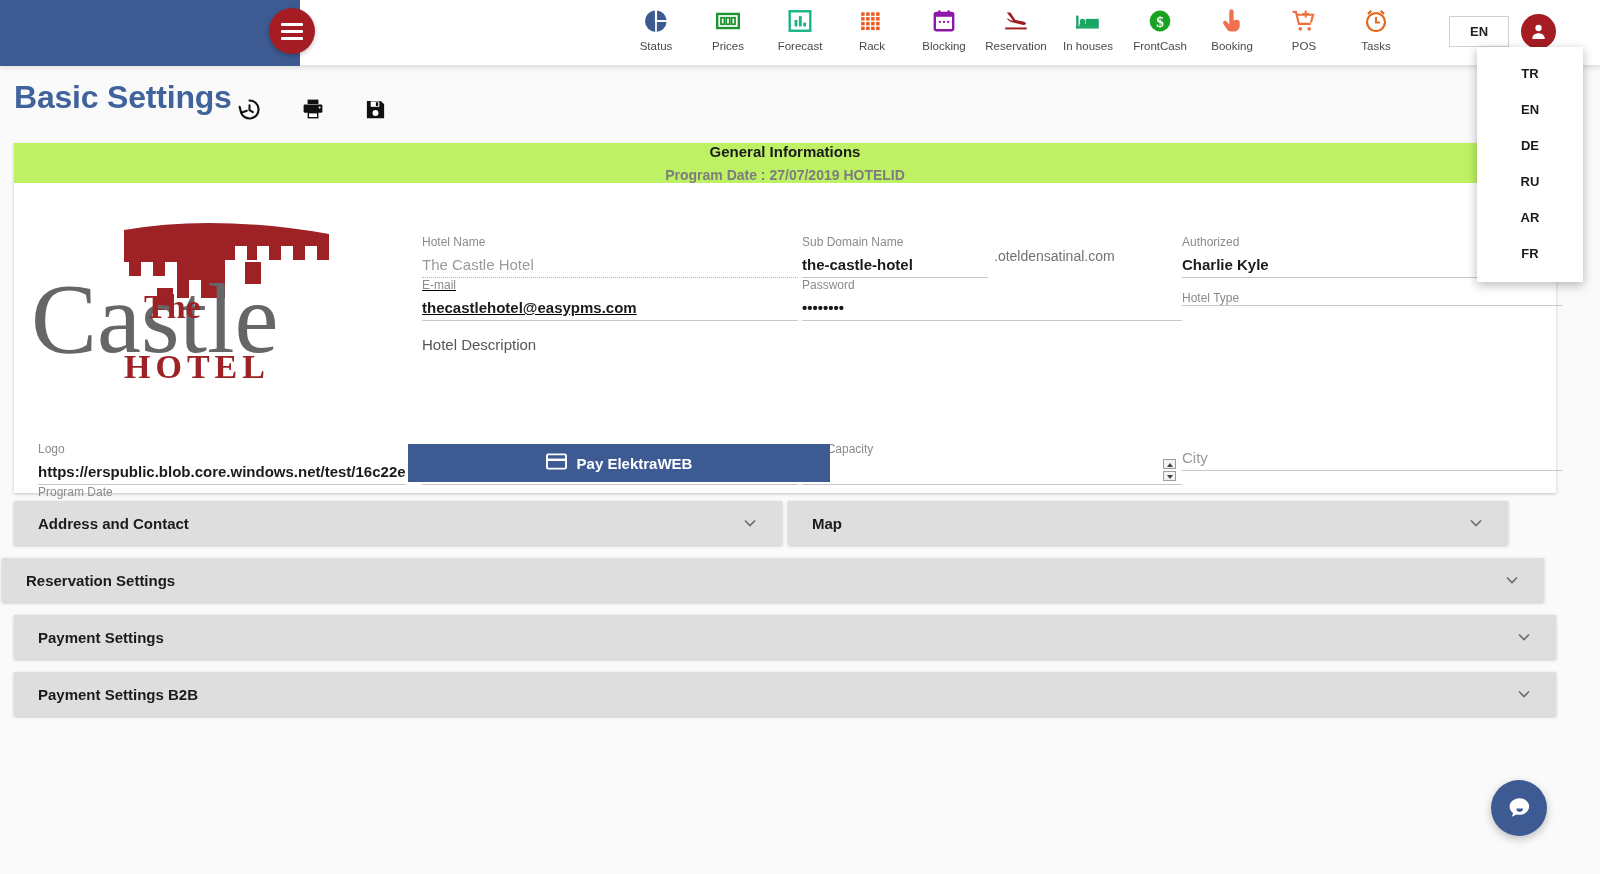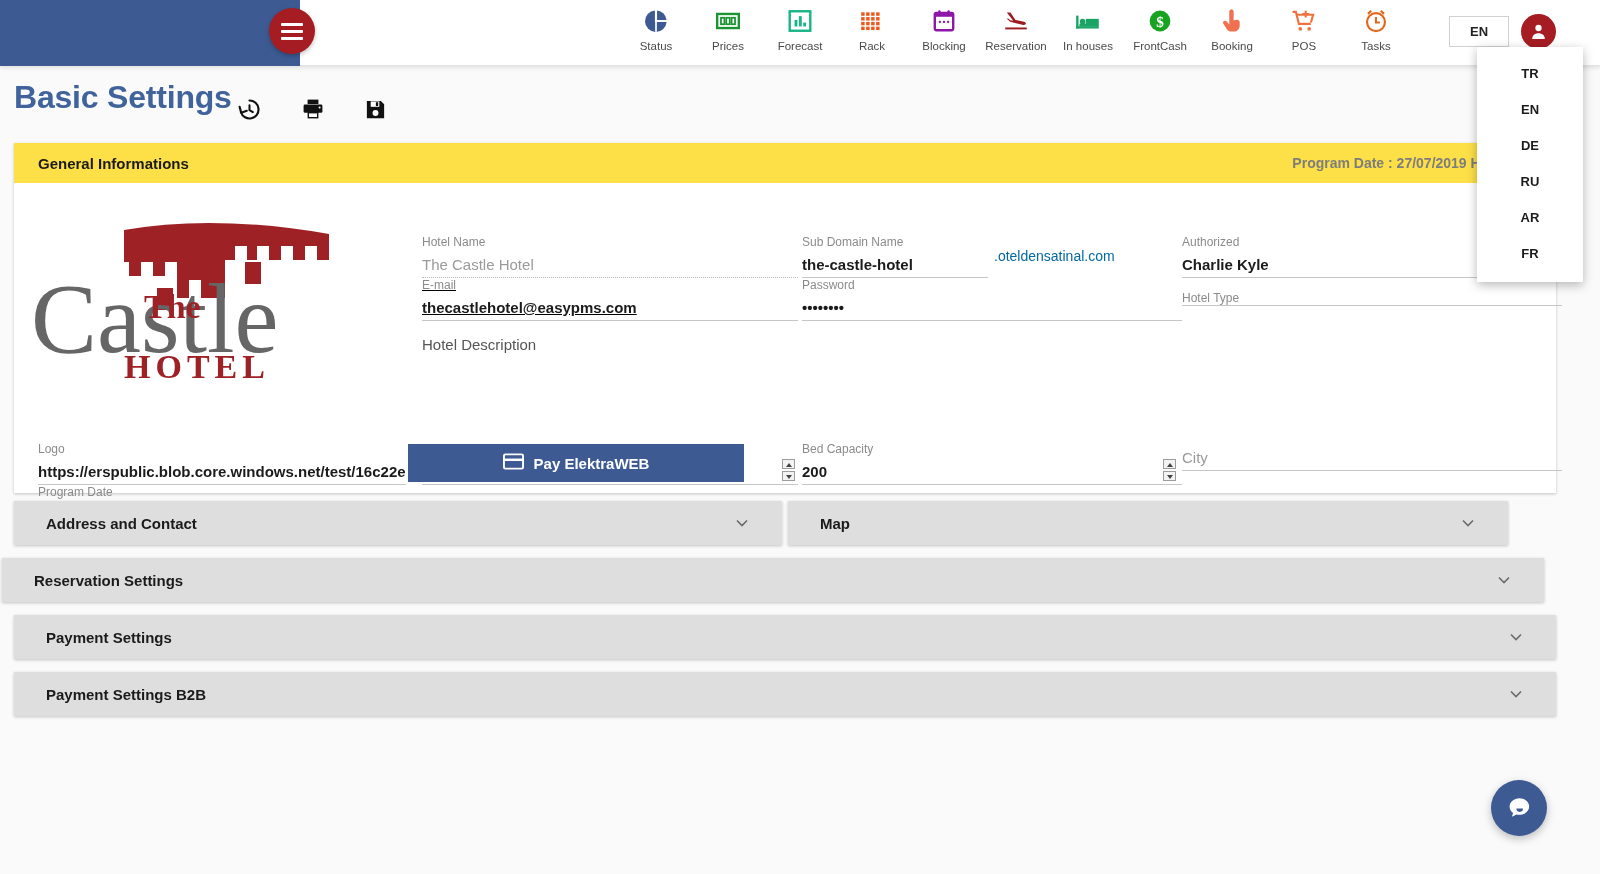--- a/index.html
+++ b/index.html
@@ -100,23 +100,24 @@
   .ic-save    { left: 358px; }
 
   
   .card {
     position: absolute; left: 14px; top: 143px;
     width: 1542px;
     background: #fff;
     box-shadow: 0 1px 3px rgba(0,0,0,0.22);
   }
   .card-head {
-    height: 40px; background: #fde047;
+    height: 40px; background: #bef264;
     display:flex; align-items:center; justify-content:space-between;
     padding: 0 24px;
+    flex-direction: column;
   }
   .card-head .ttl { font-size: 15px; font-weight: bold; color: #1b1b1b; }
   .card-head .meta { font-size: 14px; font-weight: bold; color: #7d7d7d; white-space: nowrap; }
   .card-body { position: relative; height: 310px; }
 
   
   .logo-box {
     position: absolute; left: 10px; top: 12px; width: 382px; height: 190px;
     display:flex; align-items:center; justify-content:center;
   }
@@ -132,21 +133,21 @@
     line-height: 24px; padding-top: 4px;
     white-space: nowrap; overflow: hidden;
   }
   .fld .val.placeholder { color: #9a9a9a; font-weight: normal; }
   .fld .val.disabled { color: #9a9a9a; font-weight: normal; }
   .fld .underline { display:block; height: 1px; background: #c6c6c6; }
   .fld .underline.dotted { height: 0; border-bottom: 1px dotted #b8b8b8; background: none; }
 
   .plaintext {
     position: absolute;
-    font-size: 14px; color: #0369a1;
+    font-size: 14px; color: #737373;
   }
 
   .sec-label {
     position: absolute; font-size: 15px; color: #555; font-weight: normal;
   }
 
   
   .spin {
     position: absolute;
     width: 13px; height: 22px;
@@ -161,36 +162,36 @@
   .spin i::after {
     content:""; position:absolute; left:3px; top:3px;
     border-left: 3px solid transparent; border-right: 3px solid transparent;
   }
   .spin i.up::after   { border-bottom: 4px solid #444; }
   .spin i.down::after { border-top: 4px solid #444; }
 
   
   .pay-btn {
     position: absolute; left: 408px; top: 444px;
-    width: 336px; height: 38px;
+    width: 422px; height: 38px;
     background: #3d5a93; color:#fff;
     border: none;
     display:flex; align-items:center; justify-content:center; gap: 10px;
     font-size: 15px; font-weight: bold;
     font-family: "Liberation Sans", sans-serif;
     cursor: pointer;
   }
 
   
   .acc {
     position: absolute;
     background: #dedede;
     box-shadow: 0 1px 3px rgba(0,0,0,0.22);
     display:flex; align-items:center; justify-content:space-between;
-    padding: 0 32px;
+    padding: 0 24px;
     height: 44px;
     cursor: pointer;
   }
   .acc .ttl { font-size: 15px; font-weight: bold; color: #1b1b1b; }
   .chev { width: 16px; height: 16px; }
 
   
   .chat-fab {
     position: absolute; left: 1491px; top: 780px;
     width: 56px; height: 56px; border-radius: 50%;

